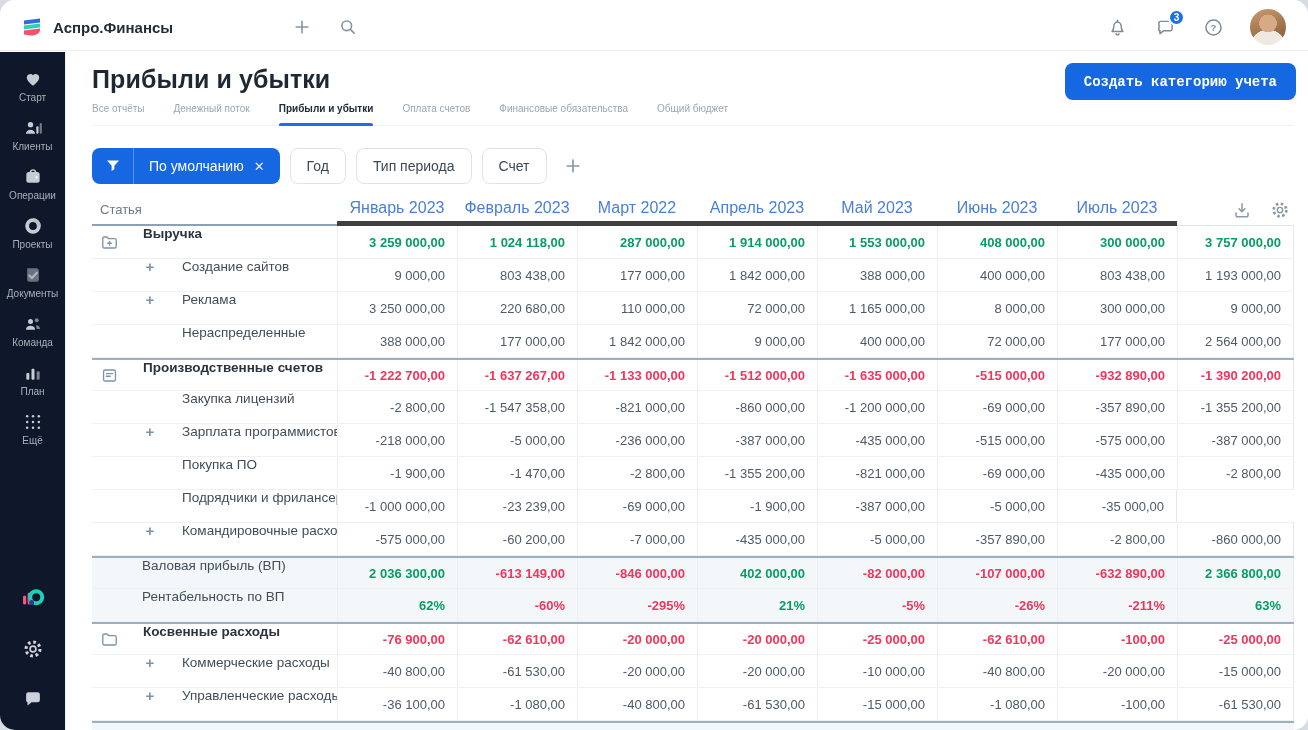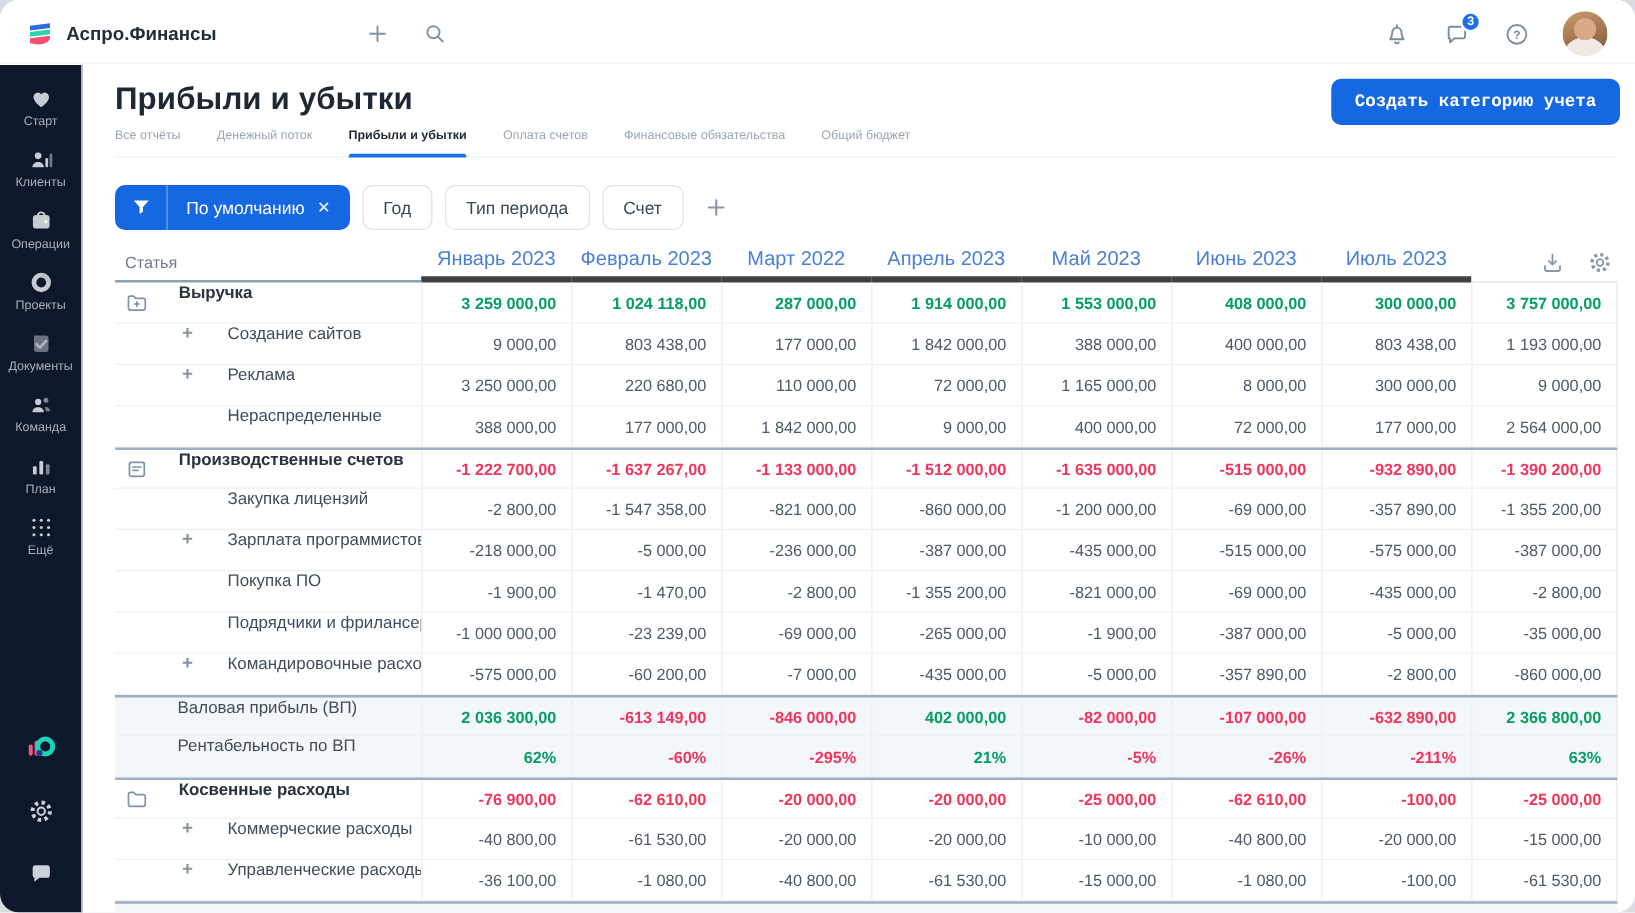--- a/index.html
+++ b/index.html
@@ -449,21 +449,20 @@
           </div>
           <div class="trow">
             <div class="c-art">
               <span class="item-indent"></span>
                      <span class="plus-slot"></span>
                      <span class="lbl-item">Подрядчики и фрилансеры</span>
             </div>
             <div class="c-val vg">-1 000 000,00</div>
             <div class="c-val vg">-23 239,00</div>
             <div class="c-val vg">-69 000,00</div>
-            <div class="c-val vg">-265 000,00</div>
             <div class="c-val vg">-1 900,00</div>
             <div class="c-val vg">-387 000,00</div>
             <div class="c-val vg">-5 000,00</div>
             <div class="c-val vg last">-35 000,00</div>
           </div>
           <div class="trow">
             <div class="c-art">
               <span class="item-indent"></span>
                      <span class="plus-slot">+</span>
                      <span class="lbl-item">Командировочные расходы</span>

